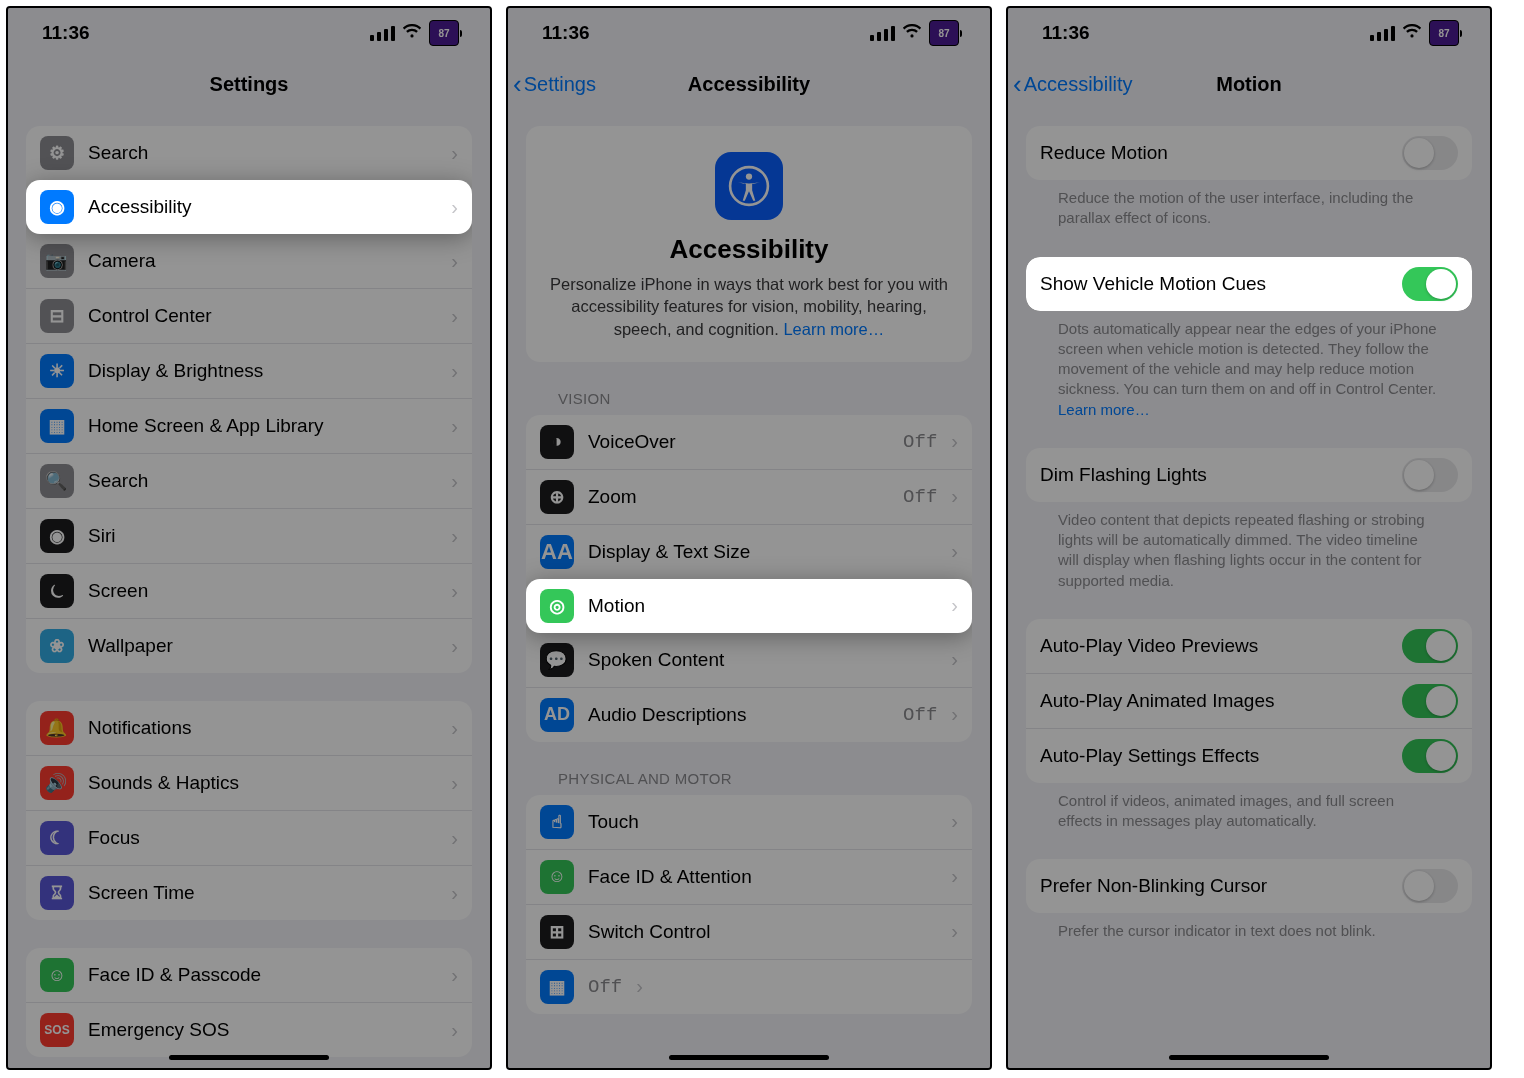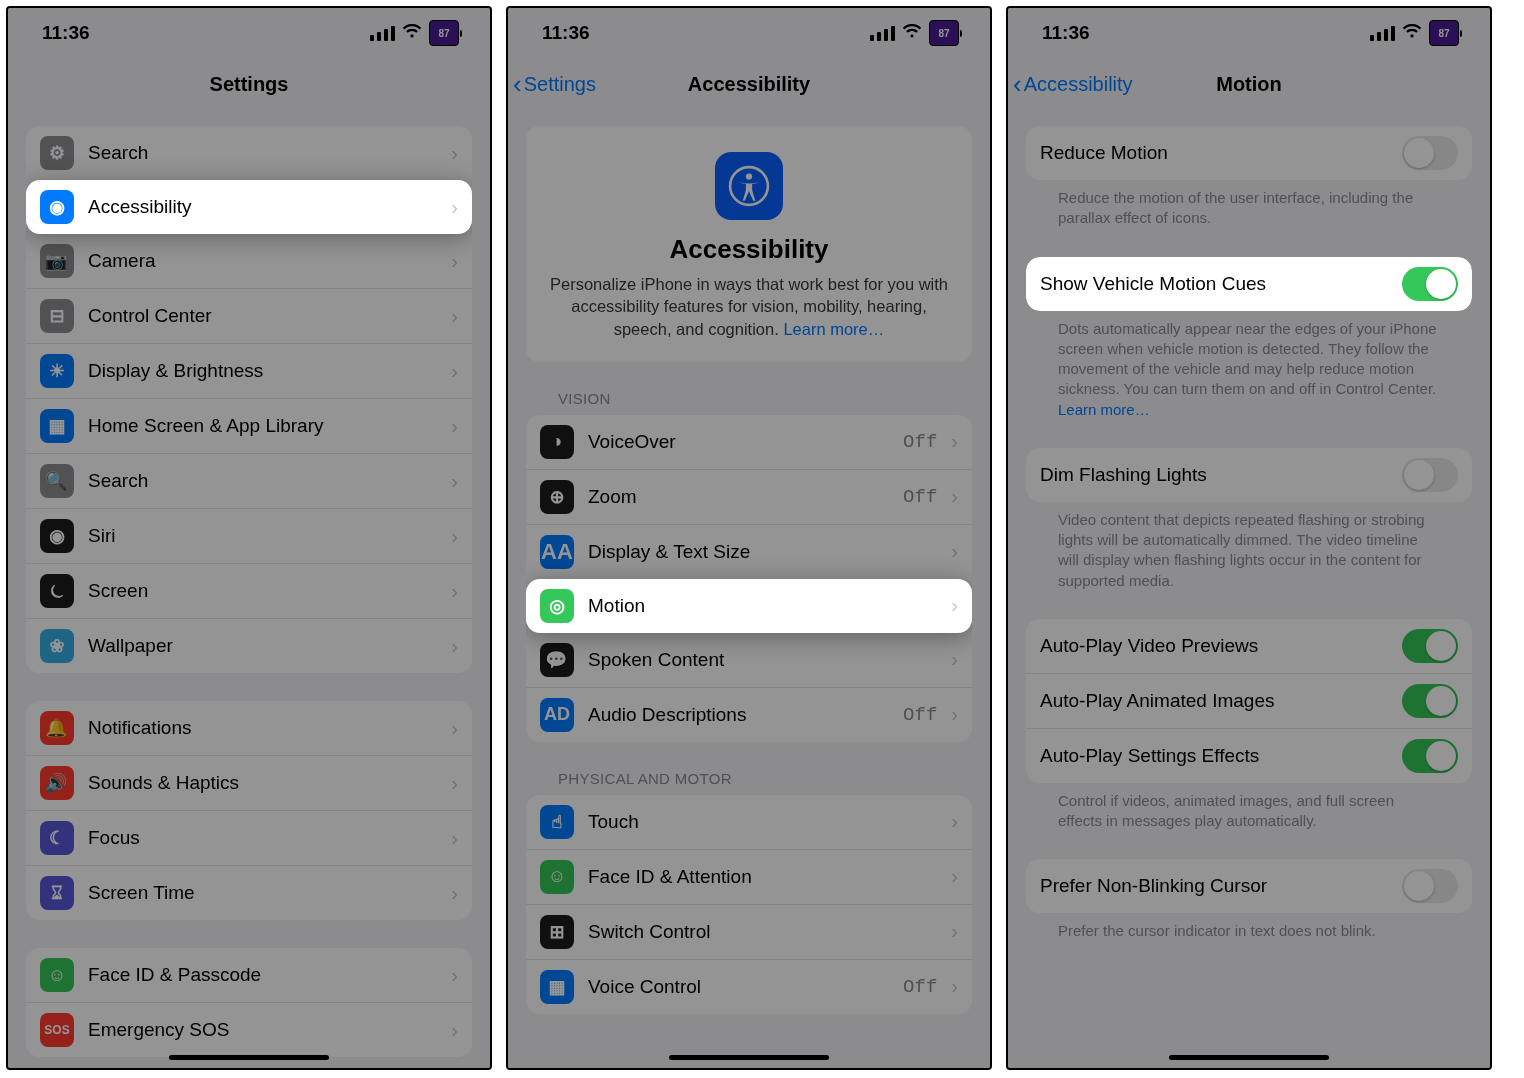--- a/index.html
+++ b/index.html
@@ -357,21 +357,20 @@
             <span class="label">Face ID &amp; Attention</span>
             <span class="chev-r">›</span>
           </div>
           <div class="row">
             <div class="icon bg-black" style="font-size: 18px; font-weight: 700;">⊞</div>
             <span class="label">Switch Control</span>
             <span class="chev-r">›</span>
           </div>
           <div class="row">
             <div class="icon bg-blue" style="font-size: 18px; font-weight: 700;">▦</div>
-            <span class="label">Voice Control</span>
             <span class="detail">Off</span>
             <span class="chev-r">›</span>
           </div>
         </div>
       </div>
   </div>
   <div class="home-ind"></div>
 </div>
 
 <div class="phone">

